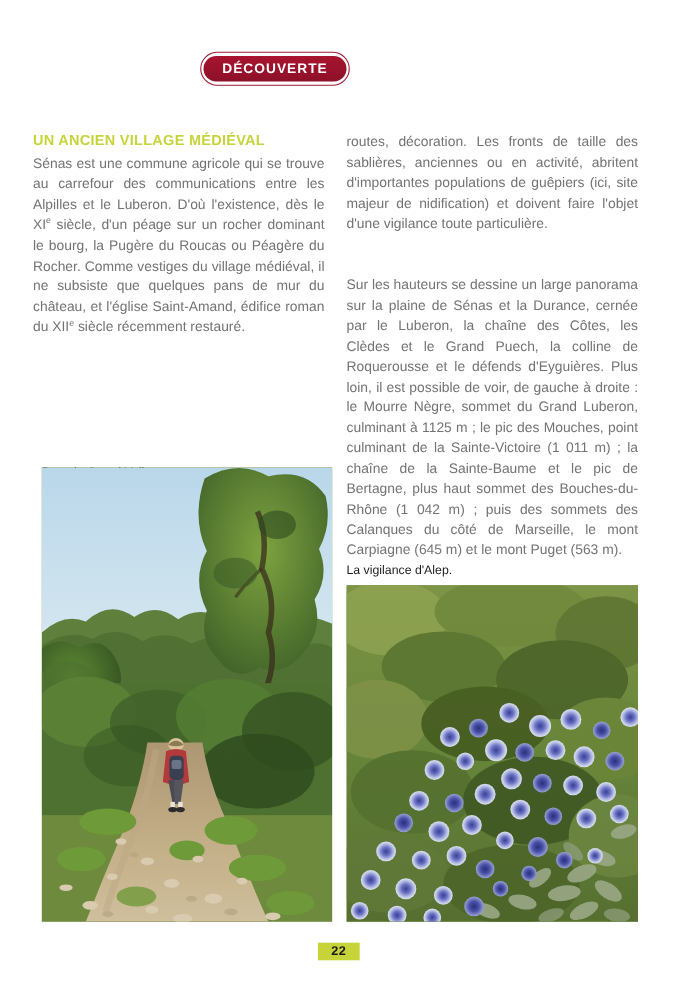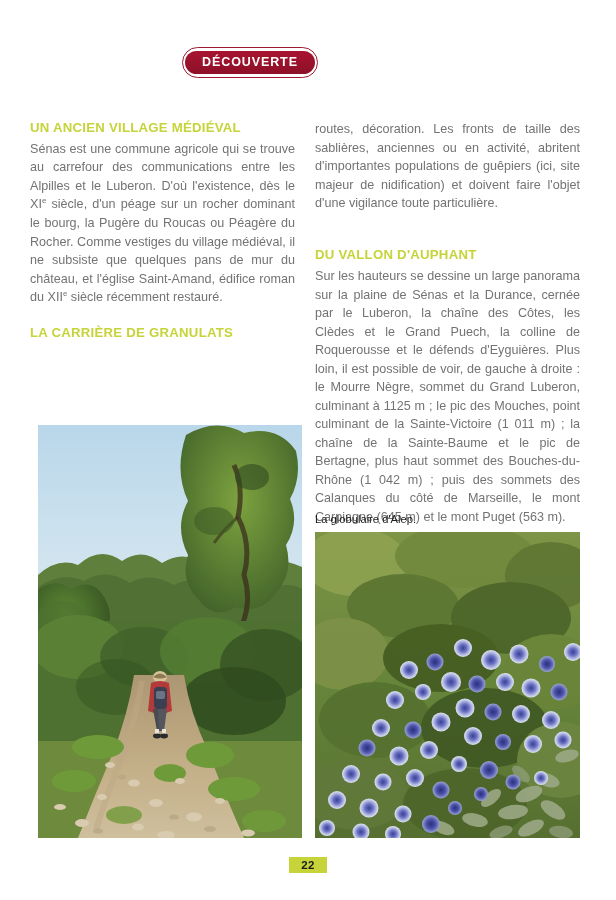--- a/index.html
+++ b/index.html
@@ -124,21 +124,20 @@
     <div class="badge-inner">DÉCOUVERTE</div>
   </div>
 </div>
 
 <div class="col col-left">
 
   <h2 class="sec-title">UN ANCIEN VILLAGE MÉDIÉVAL</h2>
 
   <p class="body"><span>Sénas est une commune agricole qui se trouve au carrefour des communications entre les Alpilles et le Luberon. D'où l'existence, dès le XI</span><sup>e</sup><span> siècle, d'un péage sur un rocher dominant le bourg, la Pugère du Roucas ou Péagère du Rocher. Comme vestiges du village médiéval, il ne subsiste que quelques pans de mur du château, et l'église Saint-Amand, édifice roman du XII</span><sup>e</sup><span> siècle récemment restauré.</span></p>
 
-  <h2 class="sec-title spaced">LA CARRIÈRE DE GRANULATS</h2>
 
 
 </div>
 
 <div class="cap-left">
   <p class="caption">Dans le Grand Vallon.</p>
 </div>
 
 <div class="photo photo-left">
   <svg viewBox="0 0 264 413" preserveAspectRatio="none">
@@ -231,28 +230,28 @@
       <ellipse cx="119" cy="311" rx="4" ry="2.4" fill="#2b2b2b"></ellipse>
       <ellipse cx="126" cy="311" rx="4" ry="2.4" fill="#2b2b2b"></ellipse>
     </g>
   </svg>
 </div>
 
 <div class="col col-right">
 
   <p class="body">routes, décoration. Les fronts de taille des sablières, anciennes ou en activité, abritent d'importantes populations de guêpiers (ici, site majeur de nidification) et doivent faire l'objet d'une vigilance toute particulière.</p>
 
-  <h2 class="sec-title spaced"><br><span>DU VALLON D'AUPHANT</span></h2>
+  <h2 class="sec-title spaced"><br></h2>
 
   <p class="body">Sur les hauteurs se dessine un large panorama sur la plaine de Sénas et la Durance, cernée par le Luberon, la chaîne des Côtes, les Clèdes et le Grand Puech, la colline de Roquerousse et le défends d'Eyguières. Plus loin, il est possible de voir, de gauche à droite : le Mourre Nègre, sommet du Grand Luberon, culminant à 1125 m ; le pic des Mouches, point culminant de la Sainte-Victoire (1 011 m) ; la chaîne de la Sainte-Baume et le pic de Bertagne, plus haut sommet des Bouches-du-Rhône (1 042 m) ; puis des sommets des Calanques du côté de Marseille, le mont Carpiagne (645 m) et le mont Puget (563 m).</p>
 
 </div>
 
 <div class="cap-right">
-  <p class="caption">La globulaire d'Alep.</p>
+  <p class="caption">La vigilance d'Alep.</p>
 </div>
 
 <div class="photo photo-right">
   <svg viewBox="0 0 265 306" preserveAspectRatio="none">
     <defs>
       <linearGradient id="veg" x1="0" y1="0" x2="0" y2="1">
         <stop offset="0%" stop-color="#7e9446"></stop>
         <stop offset="50%" stop-color="#66853a"></stop>
         <stop offset="100%" stop-color="#566f31"></stop>
       </linearGradient>

